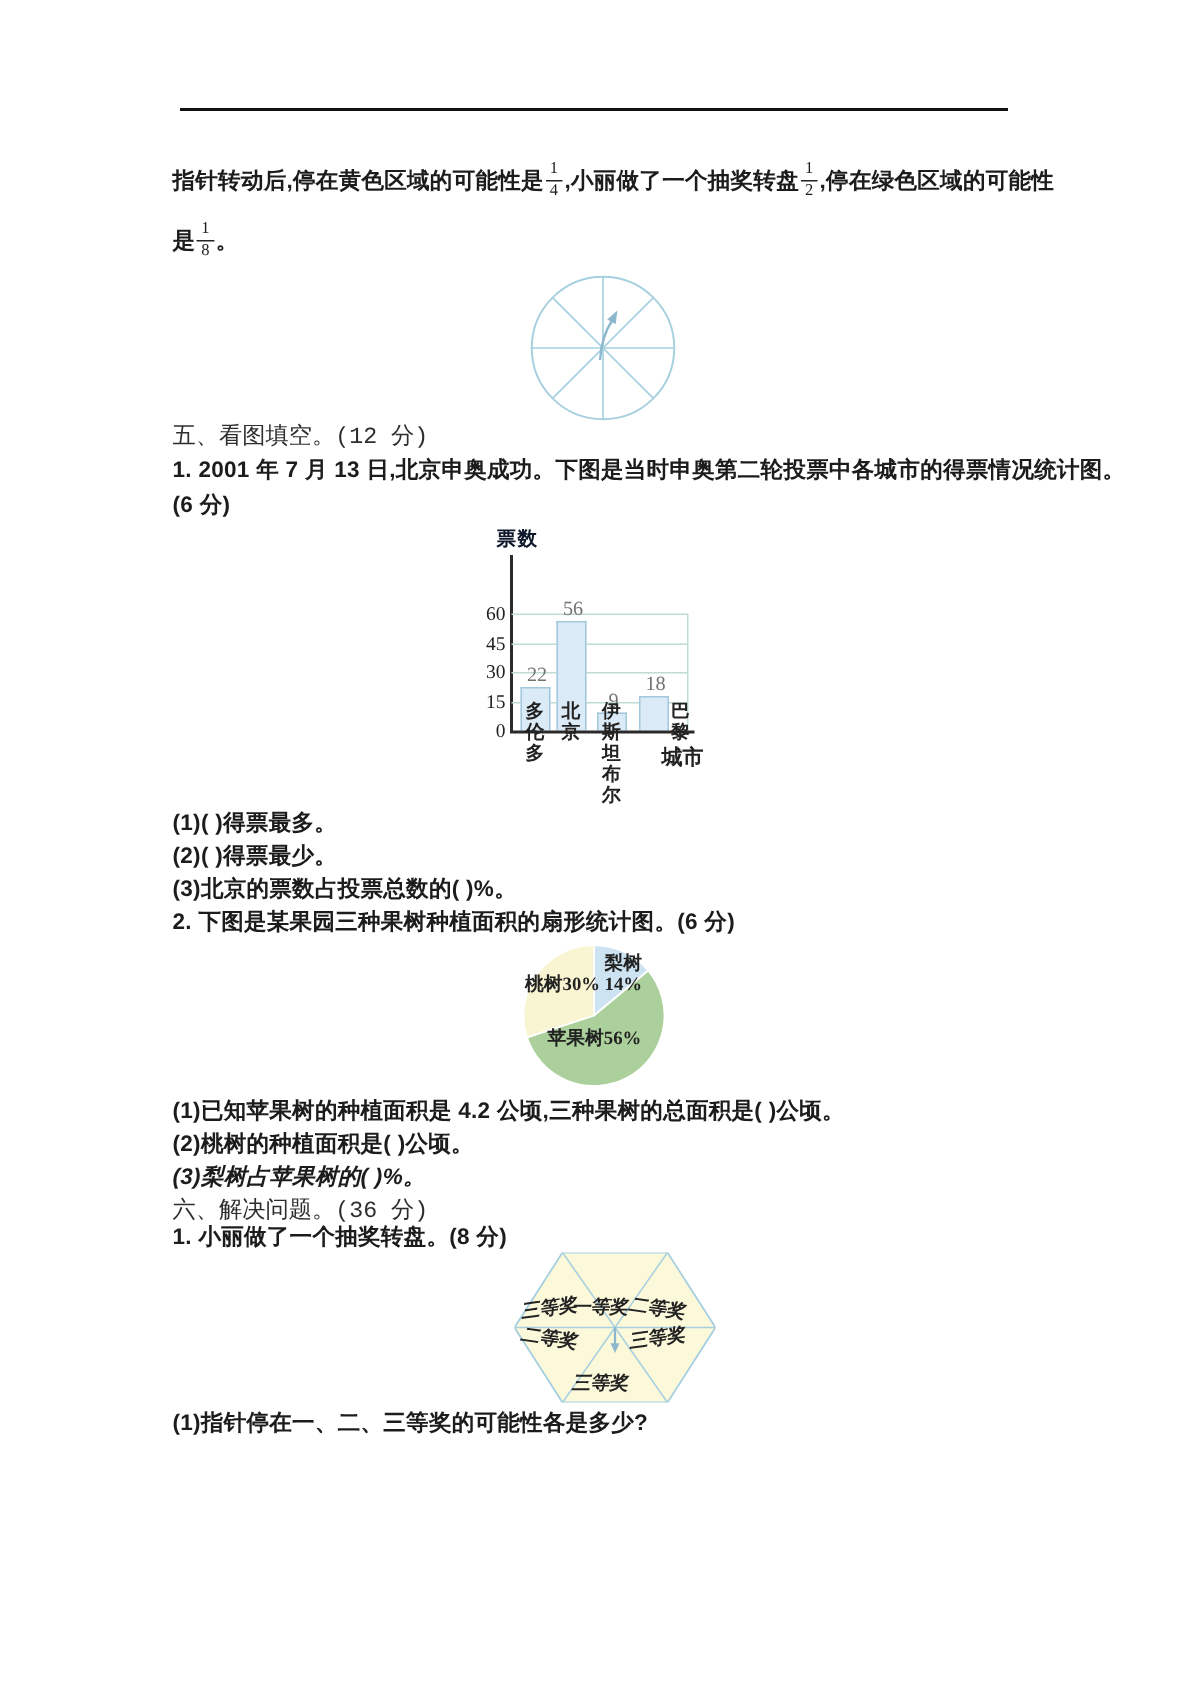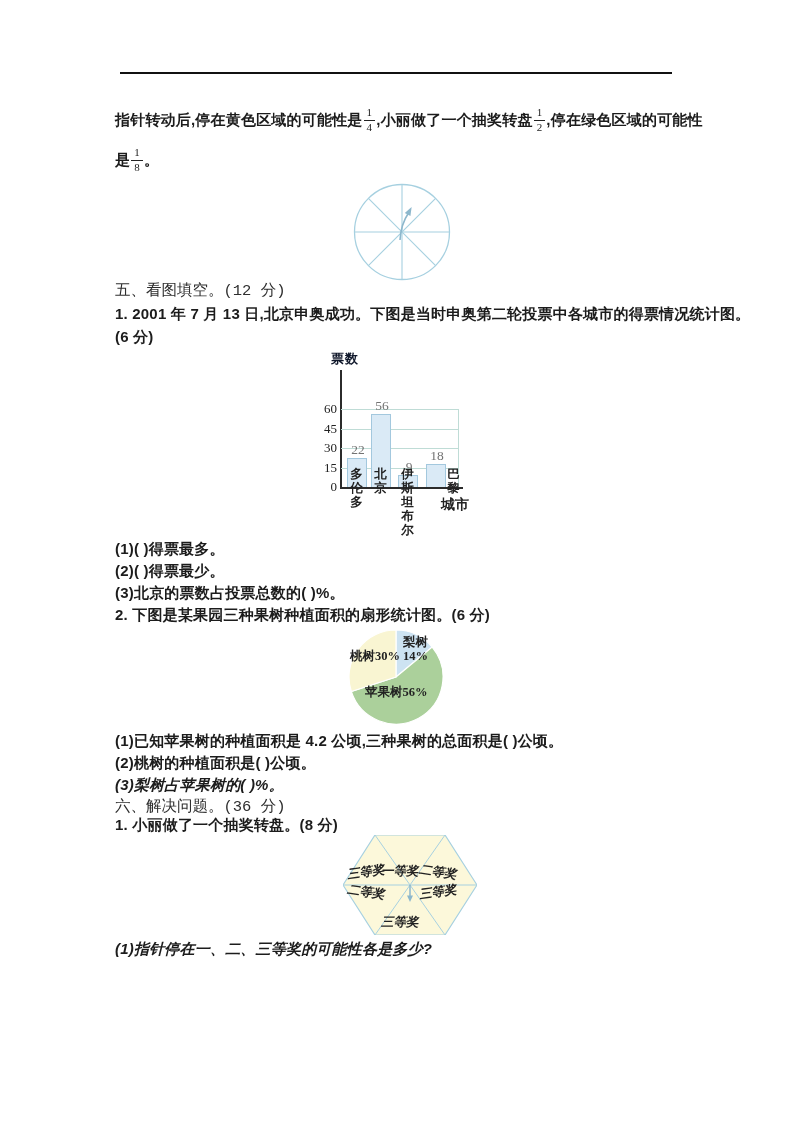--- a/index.html
+++ b/index.html
@@ -184,15 +184,15 @@
       </g>
     </svg>
     <div class="hex-label" style="left:38px;top:4px;margin-top:24px;">一等奖</div>
     <div class="hex-label" style="left:4px;top:29px;transform:rotate(-8deg);">三等奖</div>
     <div class="hex-label" style="left:76px;top:29px;transform:rotate(8deg);">二等奖</div>
     <div class="hex-label" style="left:4px;top:49px;transform:rotate(8deg);">二等奖</div>
     <div class="hex-label" style="left:76px;top:49px;transform:rotate(-8deg);">三等奖</div>
     <div class="hex-label" style="left:38px;top:79px;">三等奖</div>
   </div>
 
-  <div class="bodyline" style="top:939px;font-style:italic;">(1)指针停在一、二、三等奖的可能性各是多少?</div>
+  <div class="bodyline" style="top:939px;">(1)指针停在一、二、三等奖的可能性各是多少?</div>
 
 </div>
 
 </body></html>

